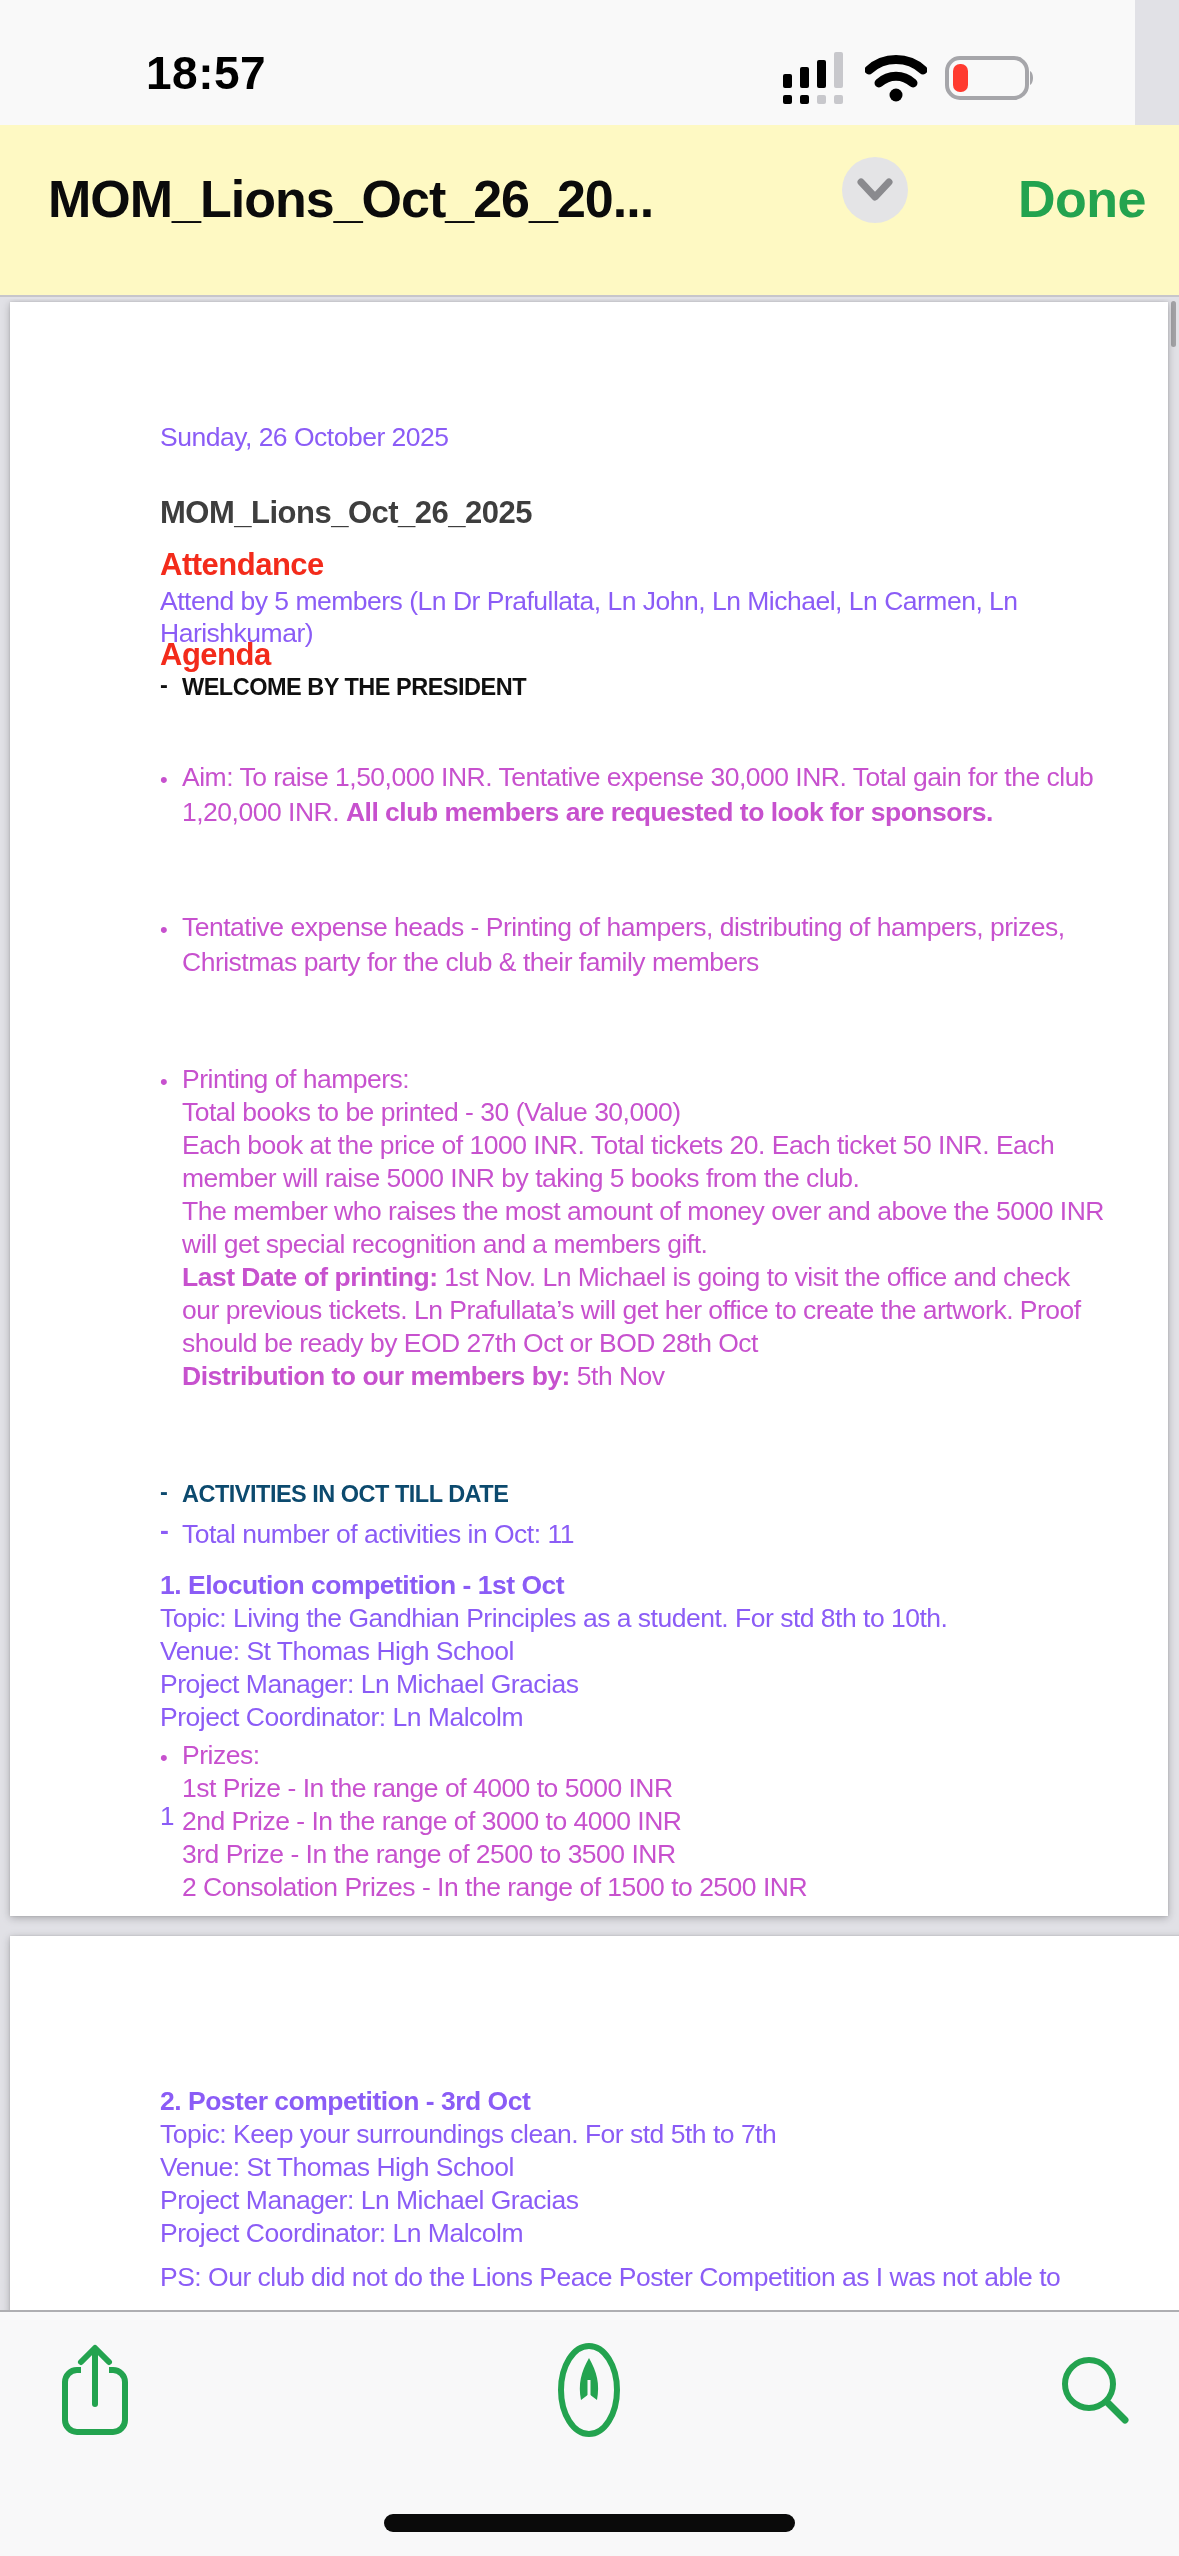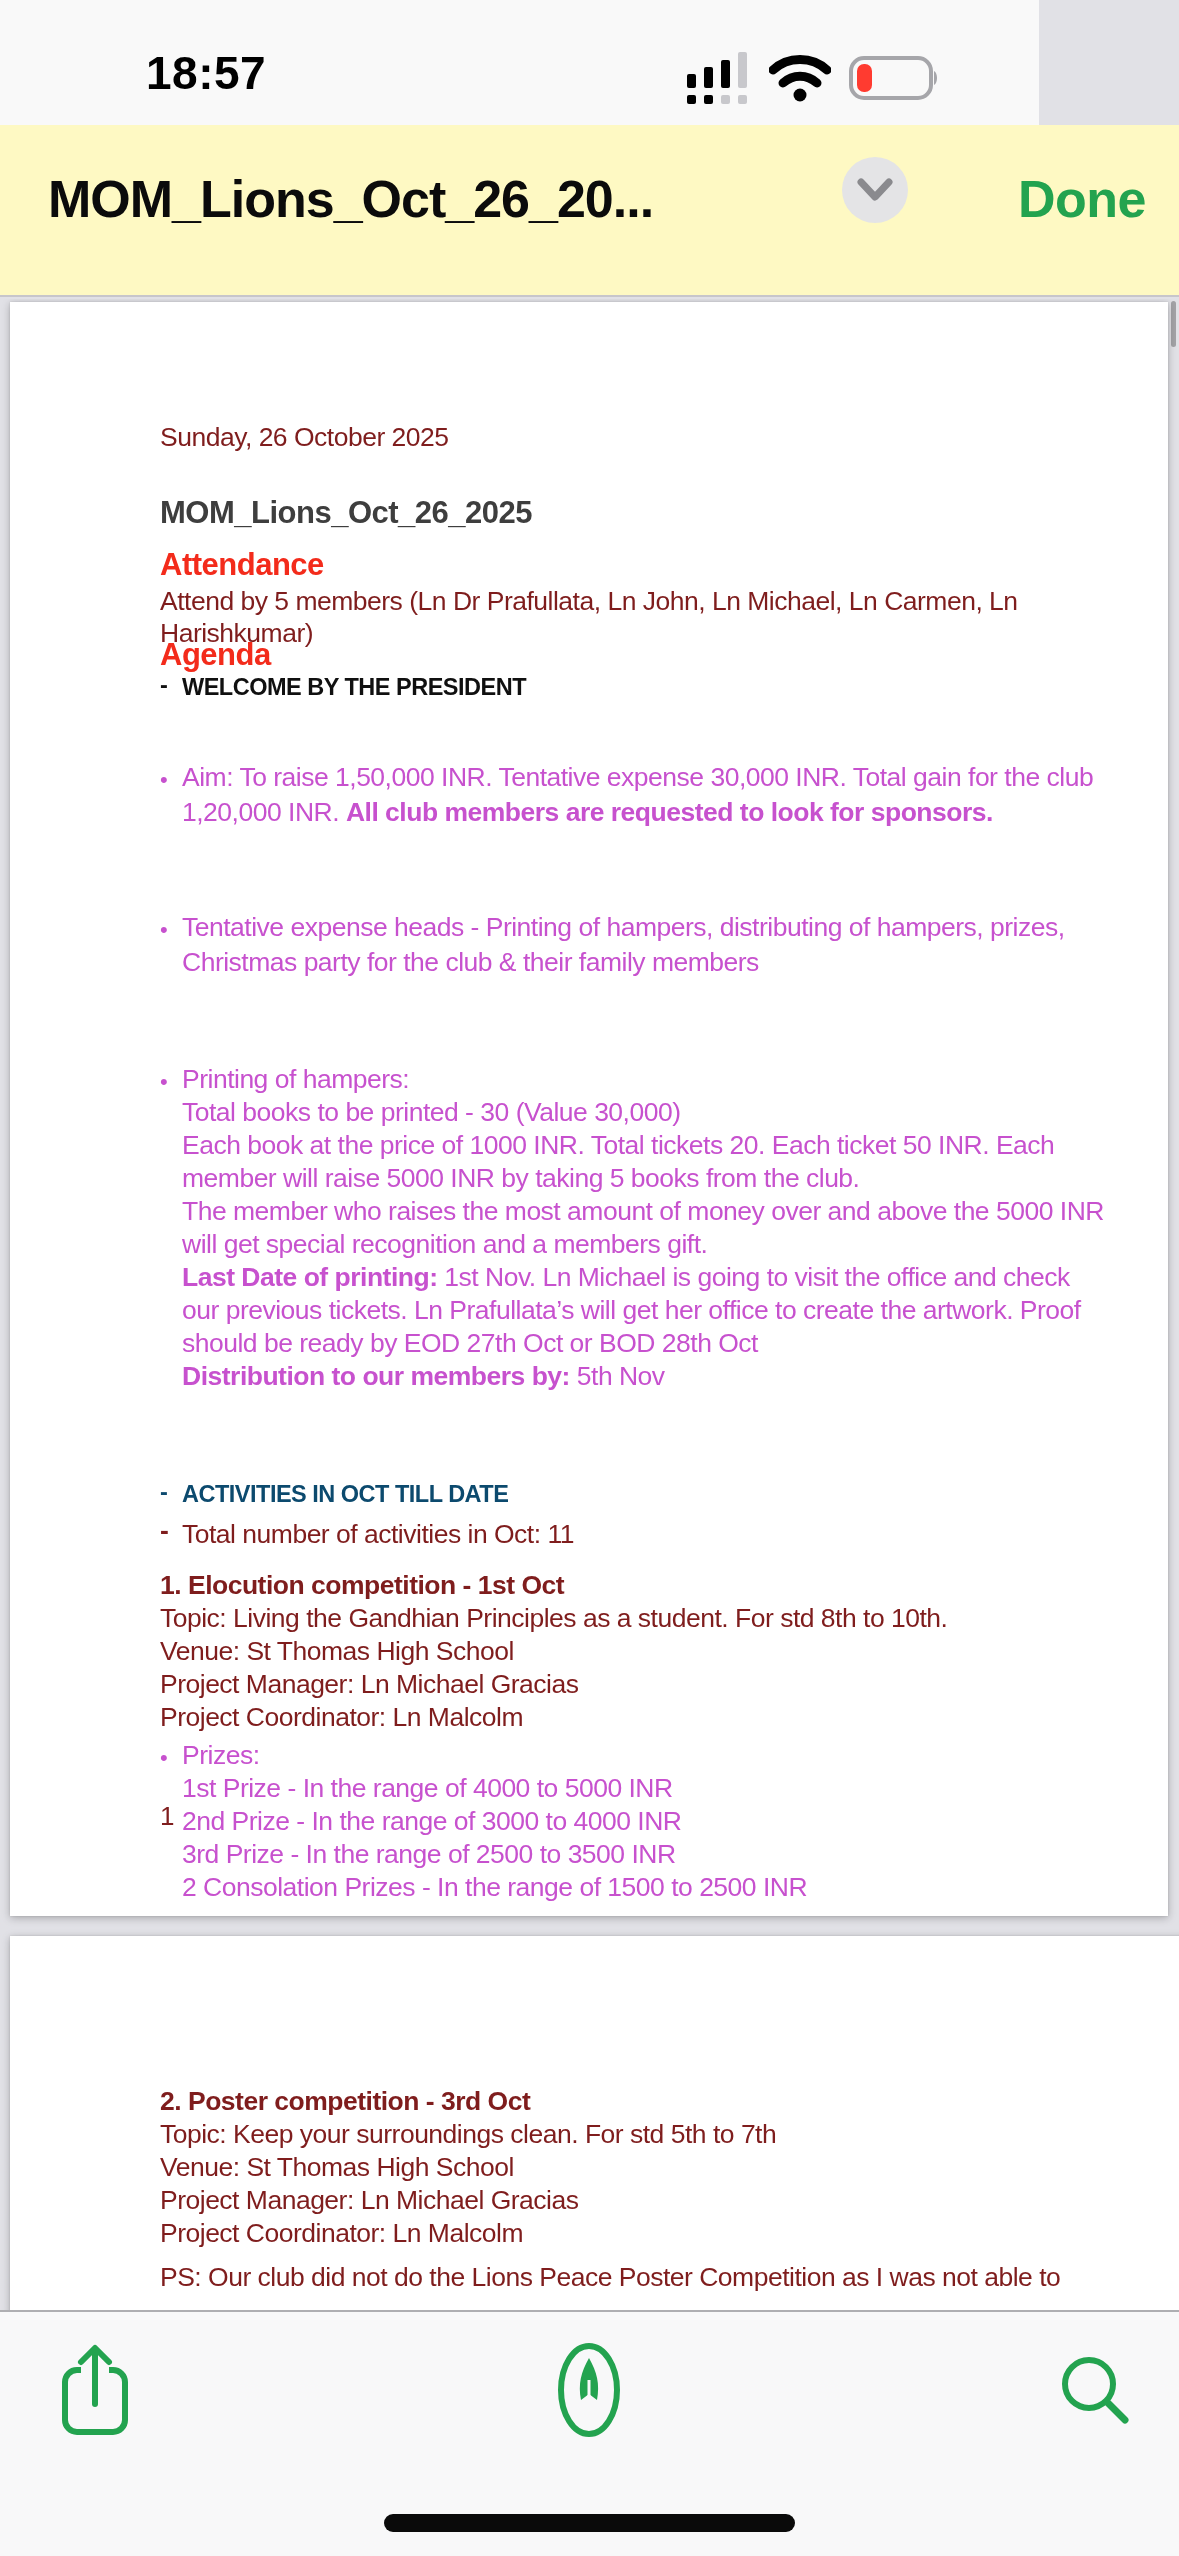--- a/index.html
+++ b/index.html
@@ -3,39 +3,39 @@
 <meta charset="utf-8">
 <style>
   html,body{margin:0;padding:0;}
   body{
     width:1179px;height:2556px;position:relative;overflow:hidden;
     background:#E1E1E6;
     font-family:"Liberation Sans", sans-serif;
     -webkit-font-smoothing:antialiased;
   }
   
-  .status-bar{position:absolute;top:0;left:0;width:1039px;height:125px;background:#F9F9F9;z-index:30;}
+  .status-bar{position:absolute;top:0;left:0;width:1135px;height:125px;background:#F9F9F9;z-index:30;}
   .time{position:absolute;left:146px;top:46px;font-size:46px;font-weight:700;color:#000;letter-spacing:.5px;}
   .status-icons{position:absolute;right:98px;top:52px;display:flex;align-items:center;gap:18px;}
   .cell{position:relative;width:64px;height:52px;}
   .cell .bar{position:absolute;width:9px;border-radius:2px;background:#000;}
   .cell .dot{position:absolute;width:9px;height:9px;border-radius:2px;background:#000;bottom:0;}
   .muted{background:#C8C8CC !important;}
   
   .nav-bar{position:absolute;top:125px;left:0;width:1179px;height:172px;background:#fef9c3;border-bottom:2px solid #C7C6CB;z-index:30;box-sizing:border-box;}
   .nav-title{position:absolute;left:48px;top:44px;font-size:52px;font-weight:700;color:#0B0B0B;letter-spacing:-1px;white-space:nowrap;max-width:760px;overflow:hidden;}
   .chevron-btn{position:absolute;left:842px;top:32px;width:66px;height:66px;border-radius:50%;background:#E4E4E6;display:flex;align-items:center;justify-content:center;}
   .done-btn{position:absolute;right:33px;top:44px;font-size:52px;font-weight:700;color:#23A34F;letter-spacing:-.5px;}
   
   .doc-area{position:absolute;top:299px;left:0;width:1179px;height:2011px;background:#E1E1E6;overflow:hidden;z-index:10;}
   .page{position:absolute;left:10px;width:1158px;background:#FFFFFF;box-shadow:0 2px 8px rgba(0,0,0,.25),0 0 2px rgba(0,0,0,.12);}
   .page-1{top:3px;height:1614px;}
   .page-2{top:1637px;height:420px;padding-left:25px;}
   .scrollbar{position:absolute;right:3px;top:2px;width:5px;height:46px;border-radius:3px;background:rgba(0,0,0,.28);}
-  .tx{position:absolute;left:150px;width:995px;color:#7f1d1d;font-size:26.5px;line-height:33px;letter-spacing:-.5px;}
+  .tx{position:absolute;left:150px;width:995px;color:#8b5cf6;font-size:26.5px;line-height:33px;letter-spacing:-.5px;}
   .tx .line{white-space:nowrap;}
   .doc-date{top:119px;}
   .doc-title{top:194px;font-size:31px;font-weight:700;color:#3E3E3E;}
   .red-h{font-size:31px;font-weight:700;color:#F32B1B;}
   .att-h{top:246px;}
   .att-t{top:283px;line-height:32px;}
   .agenda-h{top:336px;}
   .caps{font-size:23.5px;font-weight:700;line-height:24px;padding-left:22px;position:relative;}
   .caps::before{content:"-";position:absolute;left:0;top:-2px;font-weight:700;}
   .caps-welcome{top:373px;color:#101010;}

